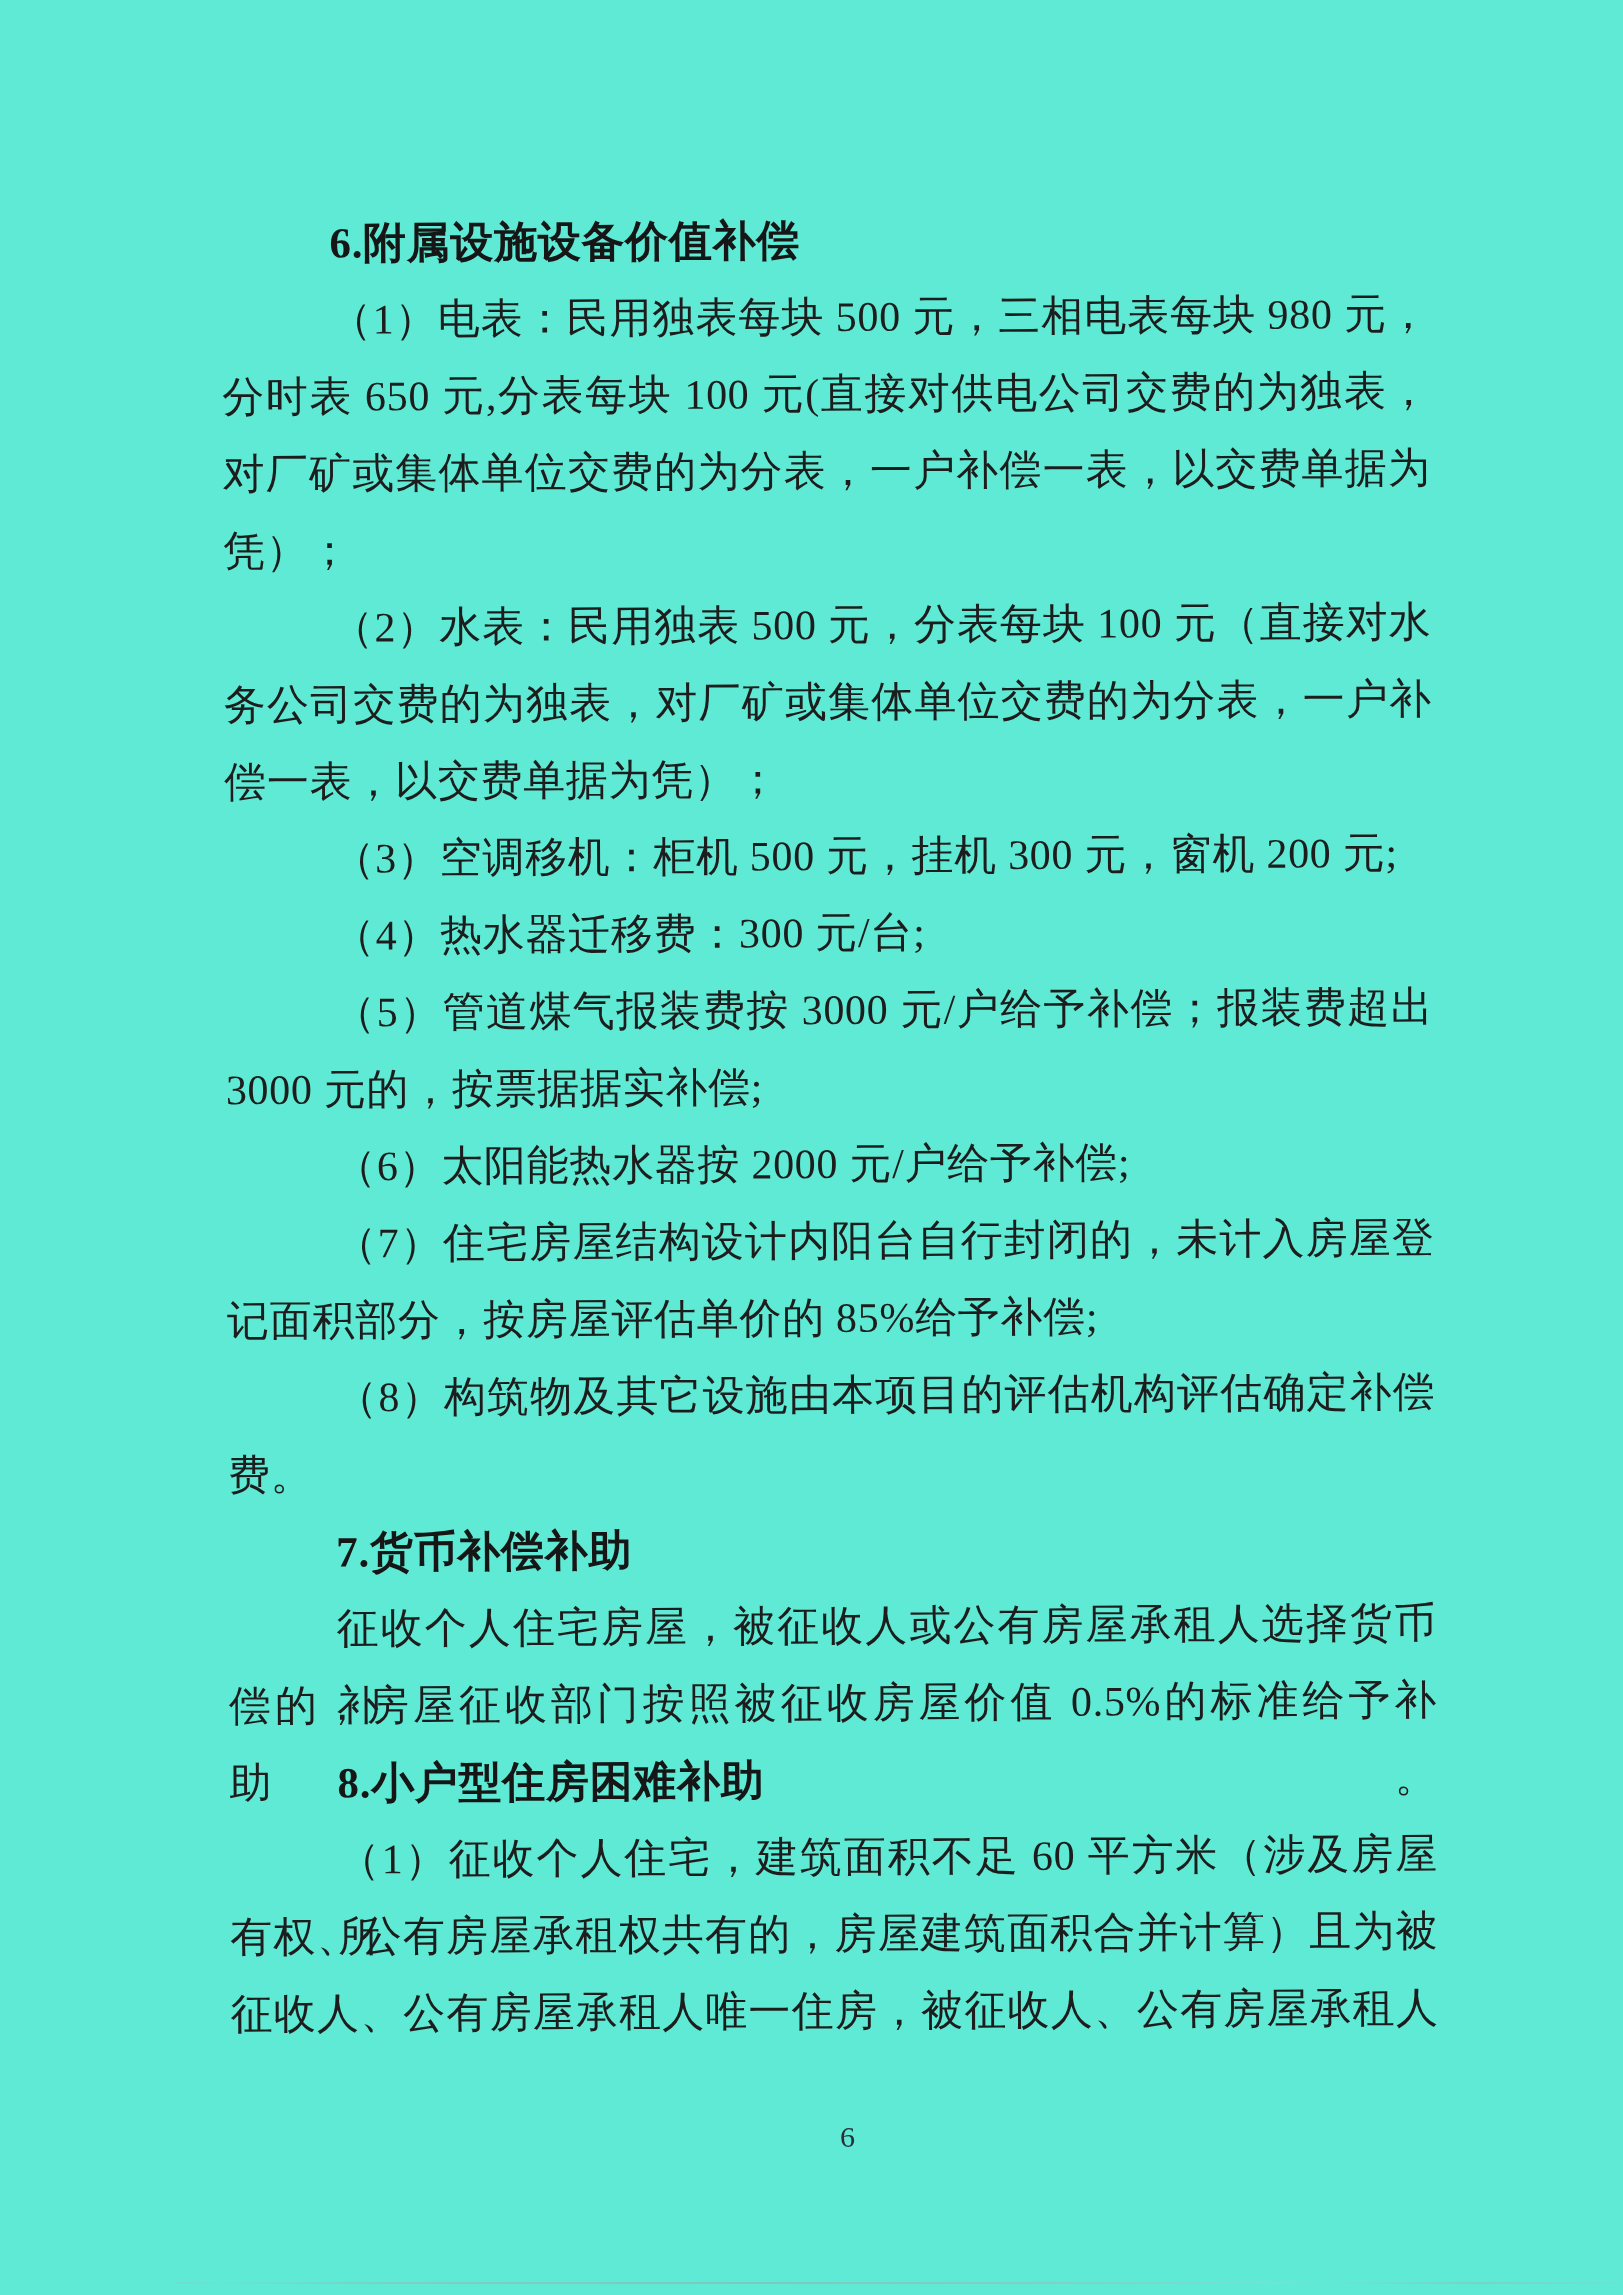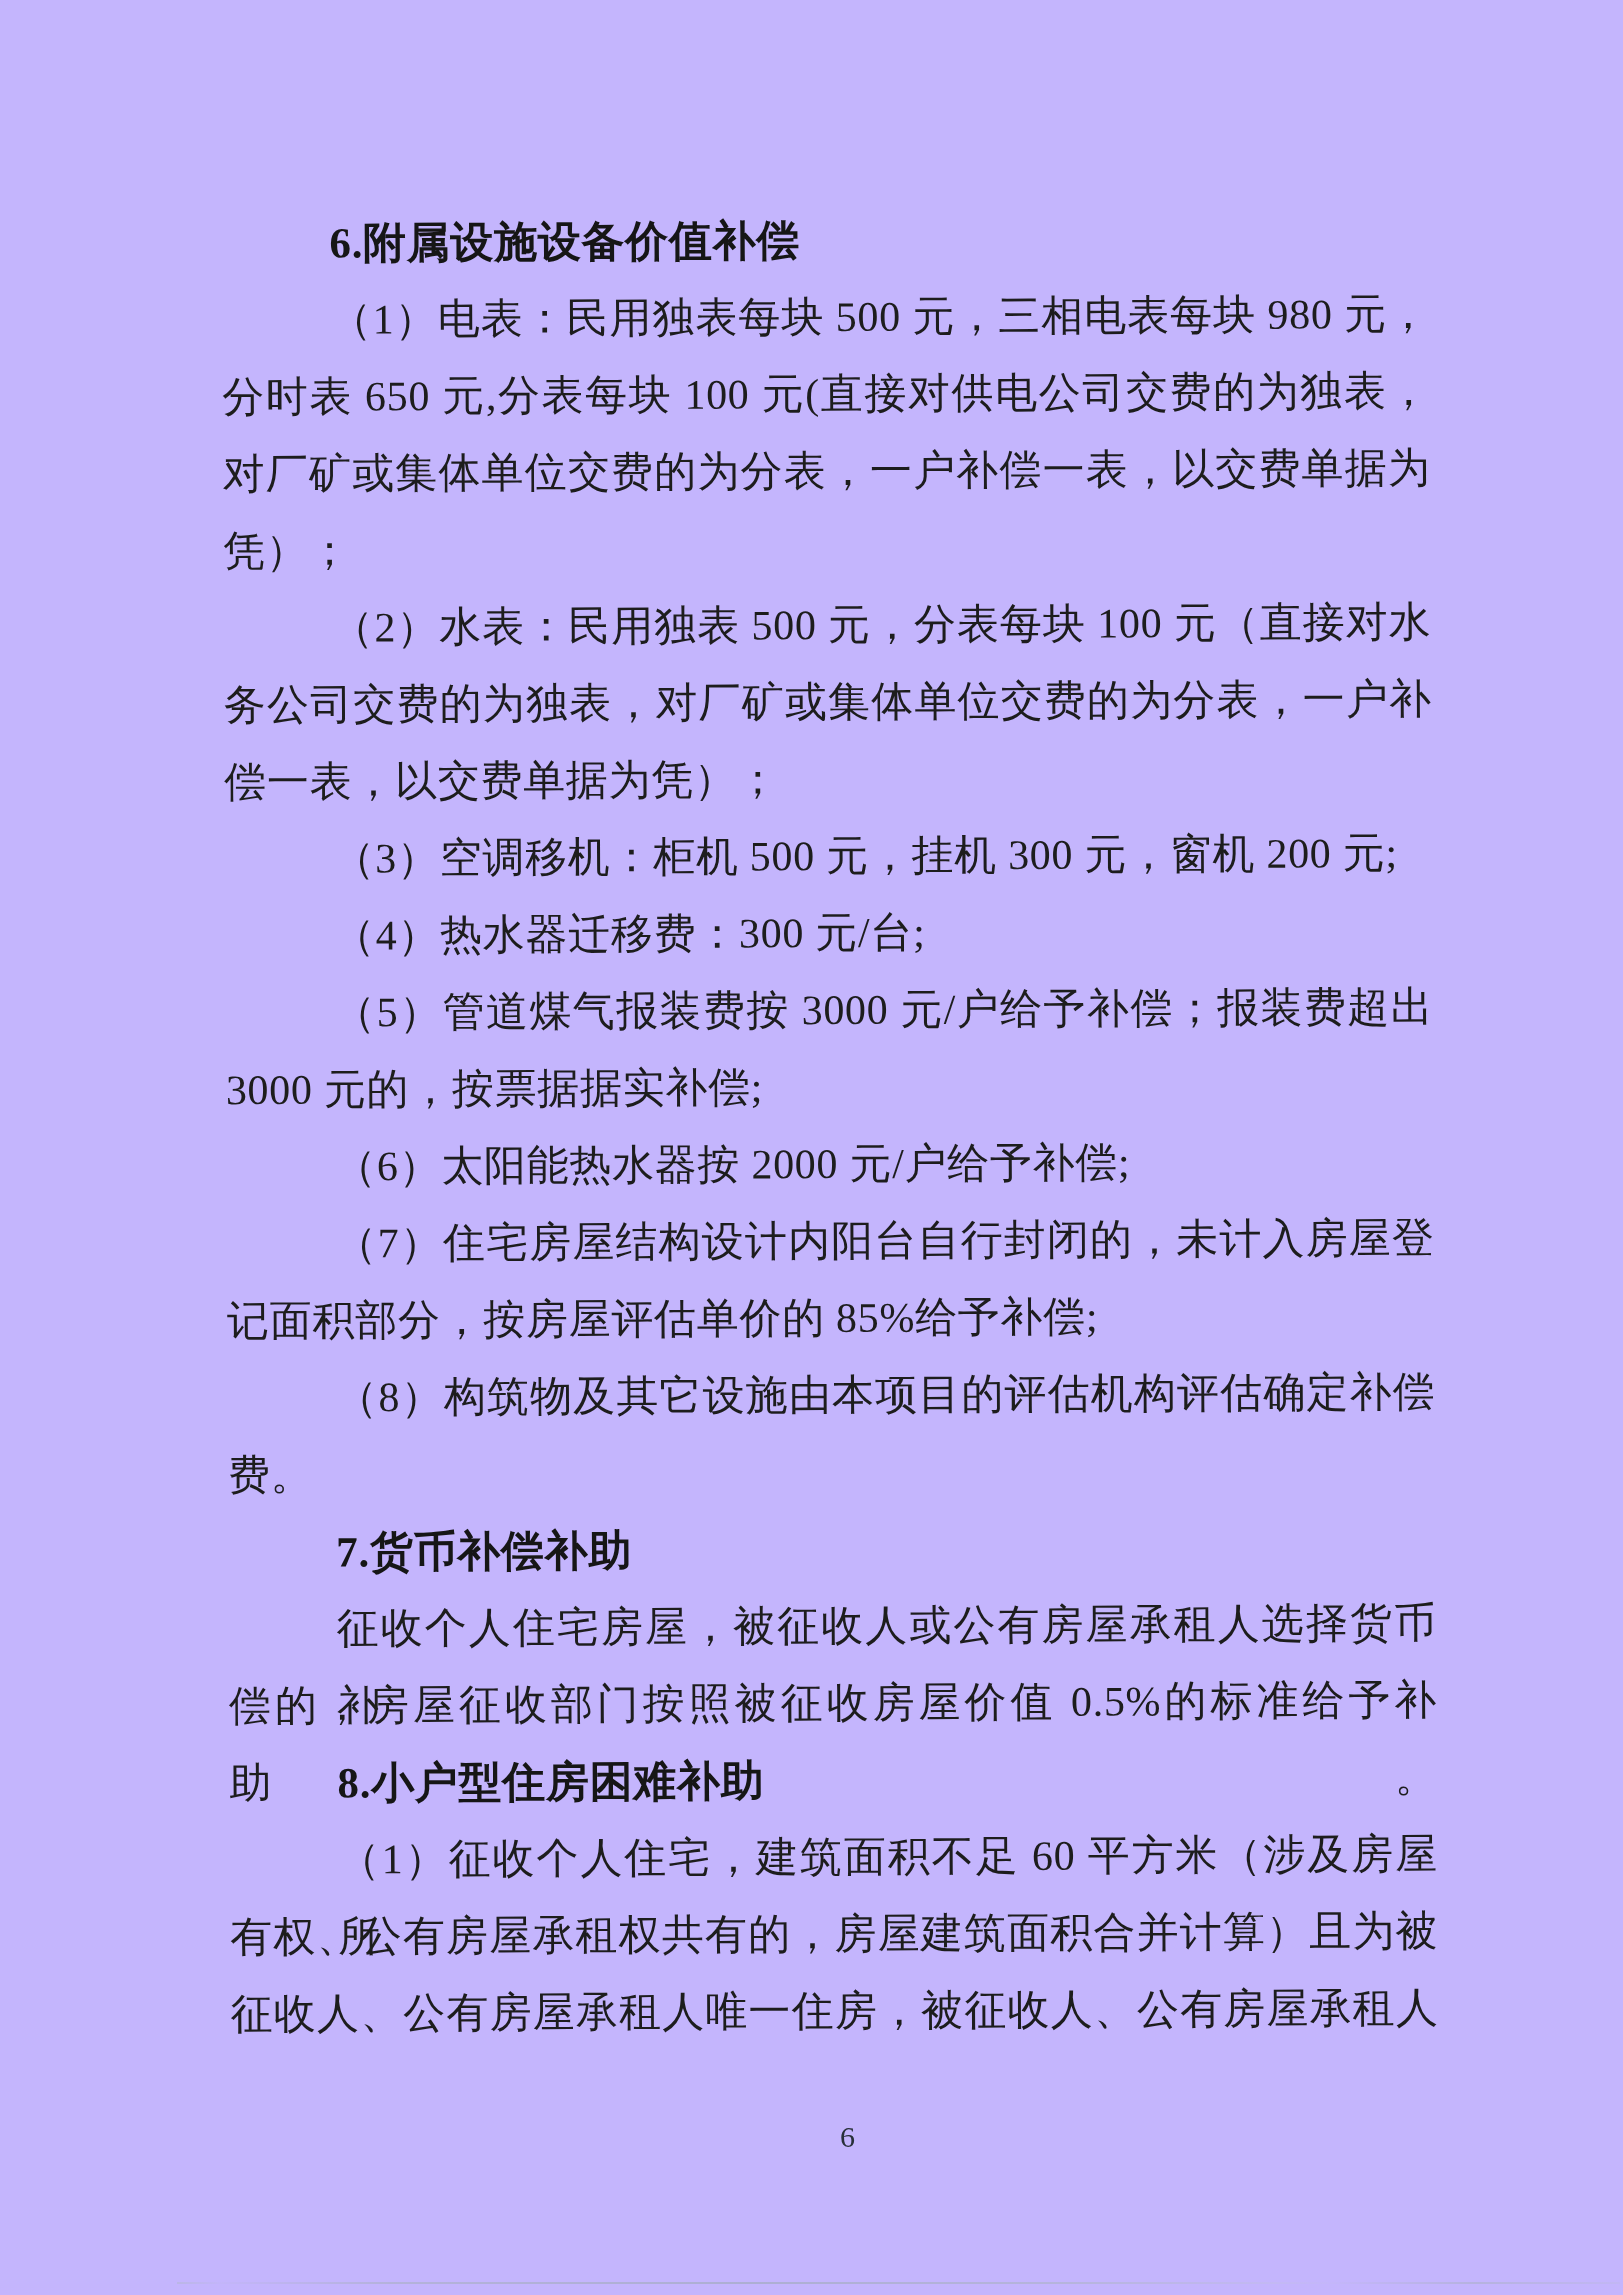--- a/index.html
+++ b/index.html
@@ -4,21 +4,21 @@
 <style>
   html, body {
     margin: 0;
     padding: 0;
     background: #ffffff;
   }
   .page {
     position: relative;
     width: 1623px;
     height: 2295px;
-    background: #c4b5fd;
+    background: #5eead4;
     overflow: hidden;
     font-family: "Liberation Serif", "DejaVu Serif", serif;
   }
   .text-block {
     position: absolute;
     left: 226px;
     top: 202px;
     width: 1208px;
     transform: rotate(-0.3deg);
     transform-origin: 50% 50%;

